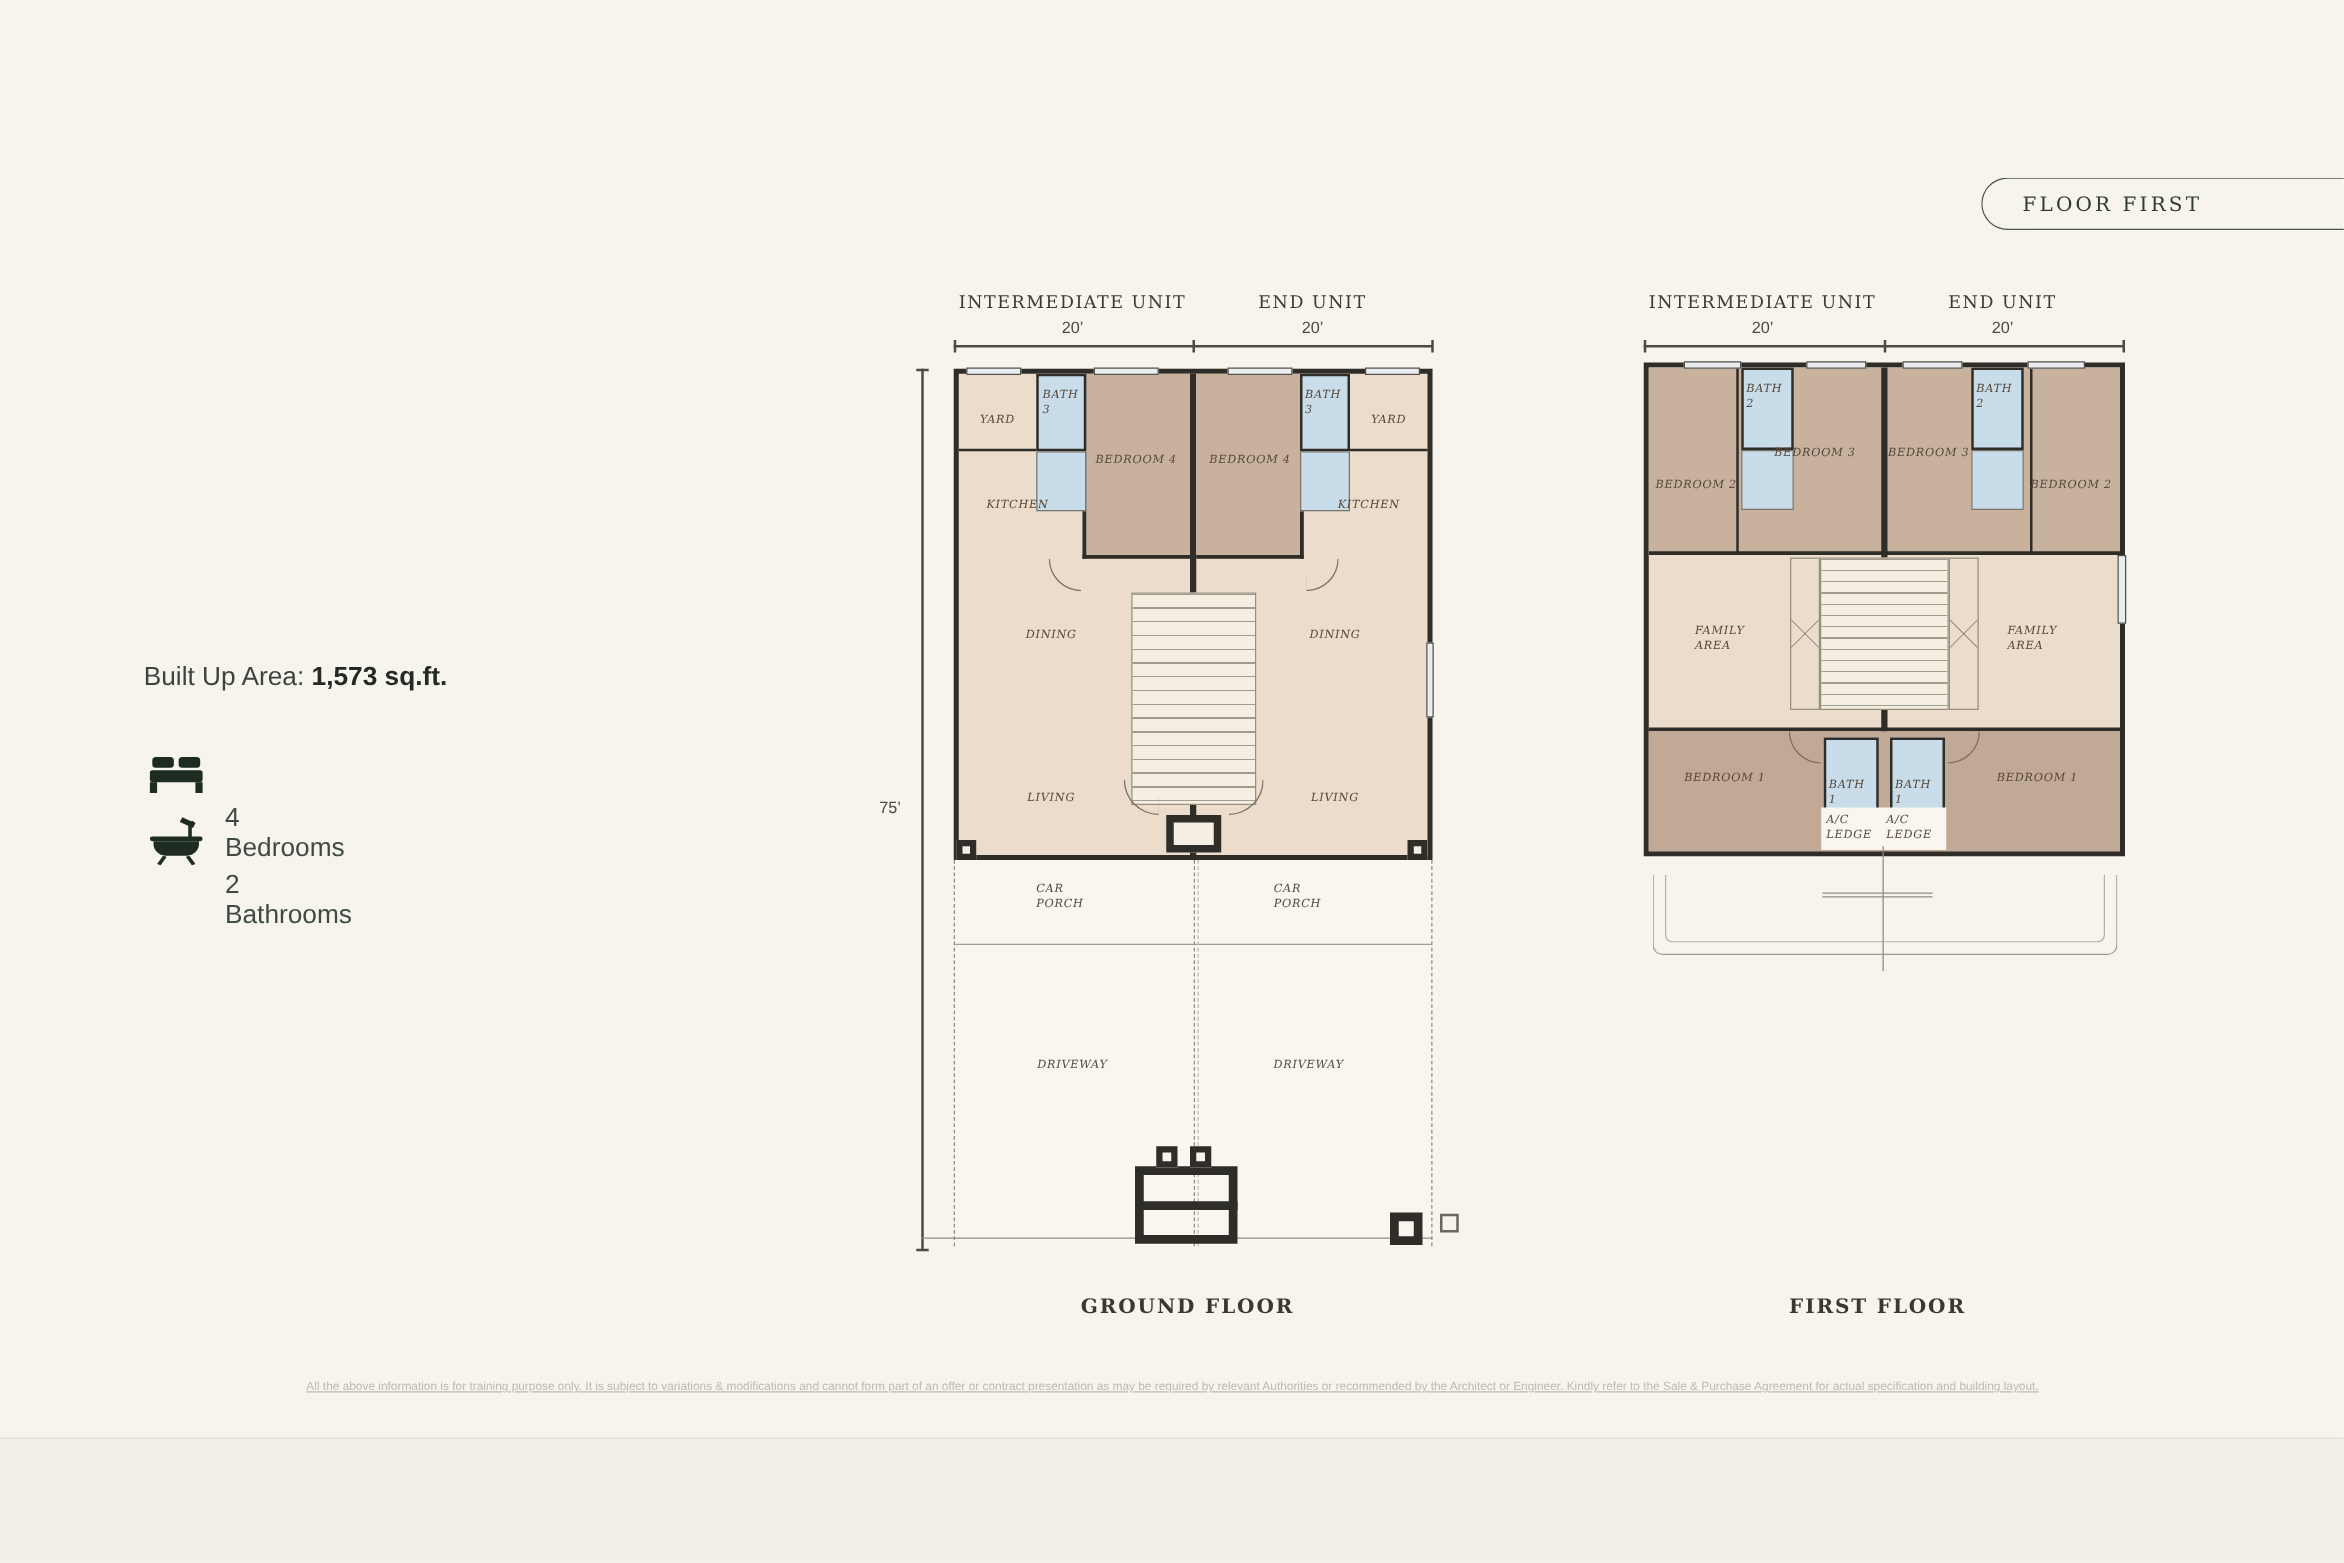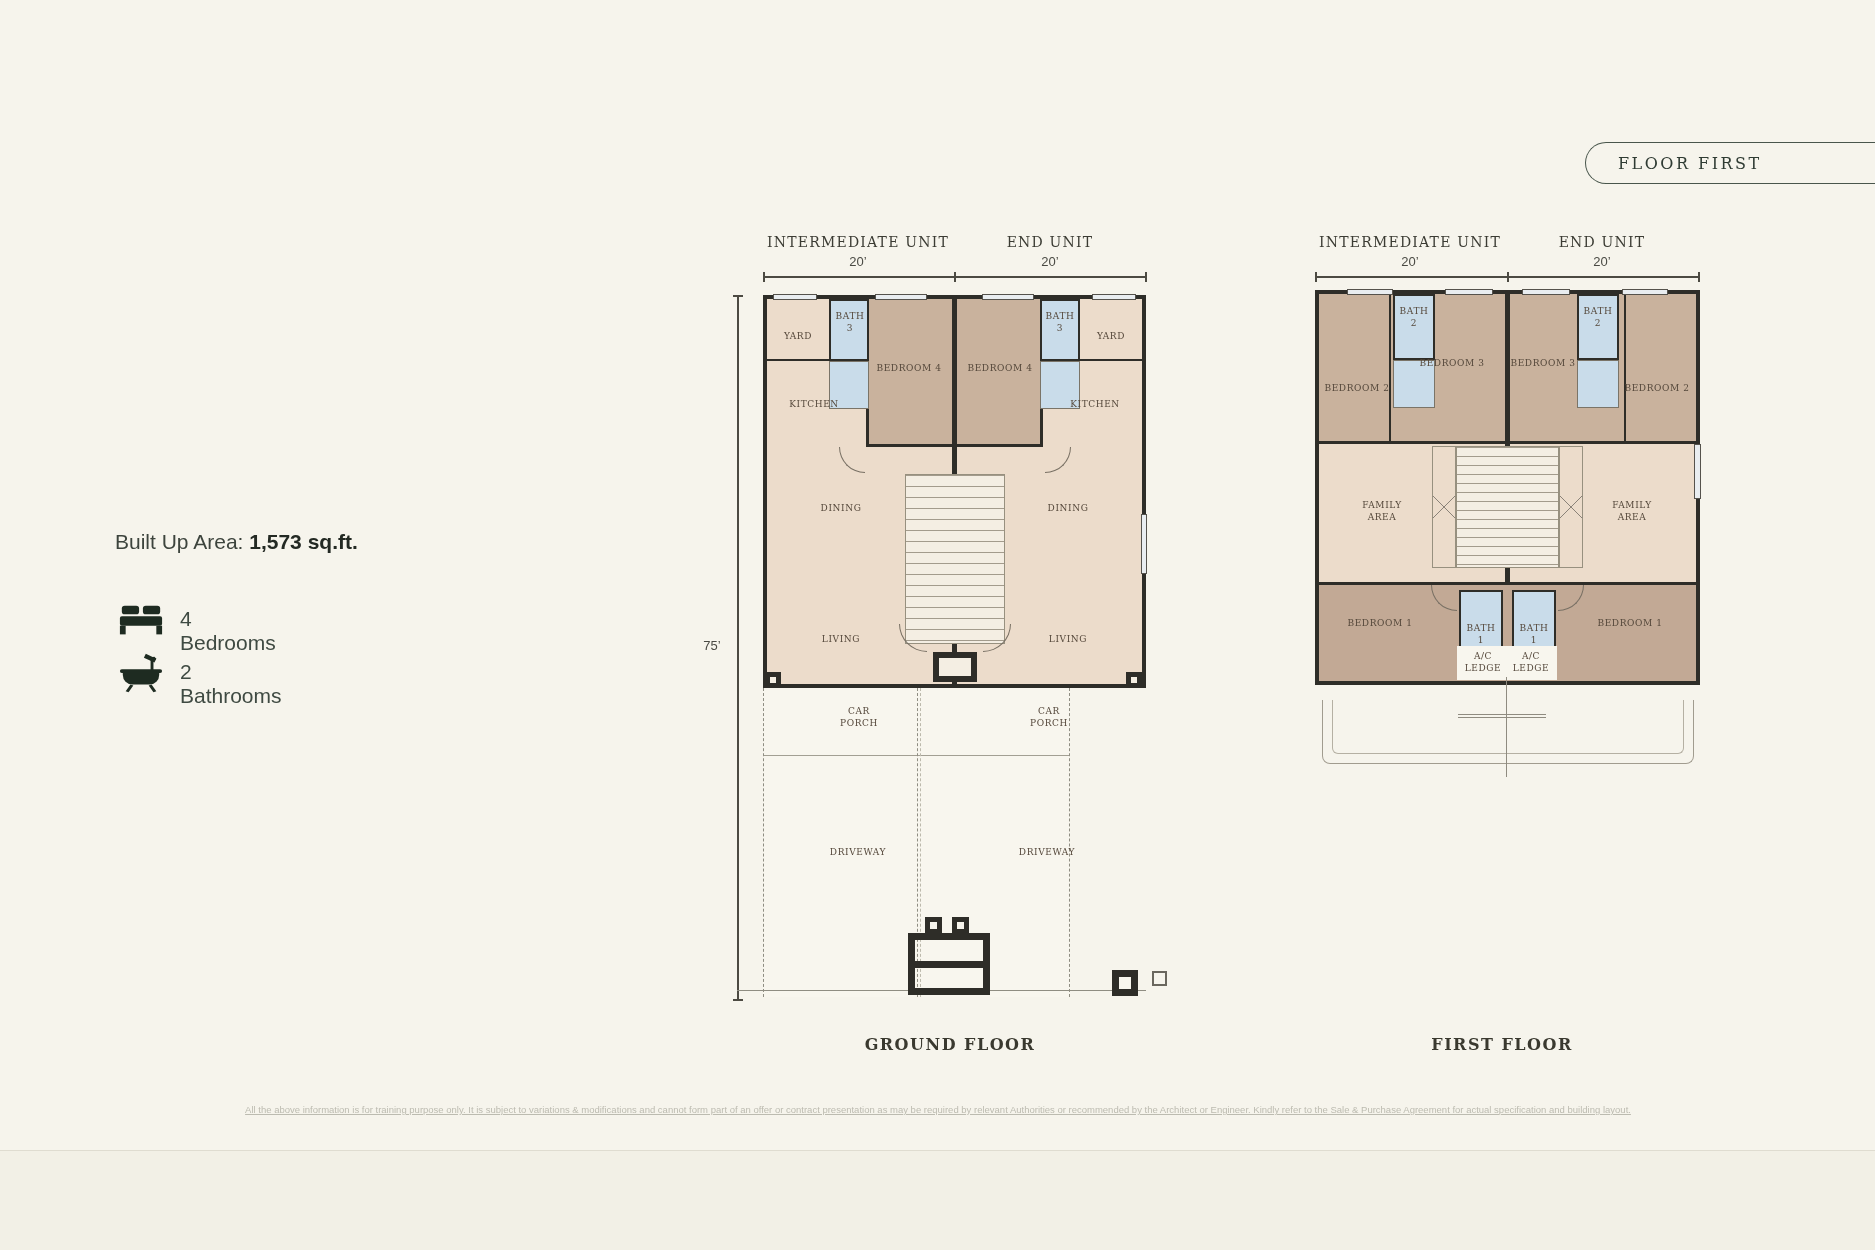--- a/index.html
+++ b/index.html
@@ -5,37 +5,37 @@
   html,body{margin:0;padding:0;}
   .page{position:relative;width:1875px;height:1250px;background:#f6f4ec;overflow:hidden;
         font-family:"Liberation Sans",sans-serif;}
   .abs{position:absolute;}
 
   
   .title{font-family:"DejaVu Serif",serif;font-weight:600;font-size:56px;line-height:75px;
          color:#1f3026;letter-spacing:.5px;}
   .builtup{font-size:21px;color:#3d443d;}
   .builtup b{color:#232923;}
-  .feature-label{font-size:21px;color:#3f4a42;}
+  .feature-label{font-size:21px;color:#3f4a42;margin-top:36px;}
   .desc{font-size:21px;line-height:1.48;color:#4b564e;width:360px;}
 
   
   .badge{width:300px;height:42px;border:1.6px solid #49564c;border-right:none;
          border-radius:22px 0 0 22px;line-height:42px;padding-left:32px;box-sizing:border-box;
          font-family:"DejaVu Serif",serif;font-size:16px;letter-spacing:2.5px;color:#2f3b33;}
 
   
   .dim-label{font-family:"DejaVu Serif",serif;font-size:14px;letter-spacing:1.2px;color:#3b3b33;
              transform:translateX(-50%);white-space:nowrap;}
   .dim-num{font-size:13px;color:#4a4a44;transform:translateX(-50%);}
   .dim-line{background:#4c4a42;}
   .caption{font-family:"DejaVu Serif",serif;font-weight:600;font-size:16px;letter-spacing:1.5px;
            color:#3a392f;transform:translateX(-50%);white-space:nowrap;}
   .room-label{font-family:"DejaVu Serif",serif;font-size:9px;letter-spacing:.6px;color:#55483b;
-              text-align:center;line-height:1.3;transform:translate(-50%,-50%);white-space:nowrap;}
+              line-height:1.3;transform:translate(-50%,-50%);white-space:nowrap;font-style:italic;}
   .room-label.wrap{white-space:normal;}
   .building{border:4px solid #2e2d28;box-sizing:border-box;background:#ecdccb;}
   .wall{background:#2e2d28;}
   .blue{background:#c9dcea;border:2px solid #2e2d28;box-sizing:border-box;}
   .blue.lite{border:1px solid #7a7468;}
   .brown{background:#c9b29d;box-sizing:border-box;}
   .win{background:#e9edf0;border:1px solid #55524c;box-sizing:border-box;}
   .stairs{background:#f4eee3;border:1px solid #97907f;box-sizing:border-box;
           background-image:repeating-linear-gradient(to bottom,#a39b8c 0 1px,transparent 1px 11px);}
   .rail{border:1px solid #97907f;box-sizing:border-box;
@@ -140,21 +140,21 @@
     <span class="abs room-label" style="left:74px;top:210px;">DINING</span>
     <span class="abs room-label" style="left:74px;top:341px;">LIVING</span>
     <span class="abs room-label" style="left:344px;top:38px;">YARD</span>
     <span class="abs room-label wrap" style="left:293px;top:24px;width:32px;">BATH 3</span>
     <span class="abs room-label" style="left:233px;top:70px;">BEDROOM 4</span>
     <span class="abs room-label" style="left:328px;top:106px;">KITCHEN</span>
     <span class="abs room-label" style="left:301px;top:210px;">DINING</span>
     <span class="abs room-label" style="left:301px;top:341px;">LIVING</span>
   </div>
 
-  <div class="abs" style="left:763px;top:688px;width:307px;height:309px;background:#f8f6ee;border-left:1px dashed #8f8d82;border-right:1px dashed #8f8d82;box-sizing:border-box;">
+  <div class="abs" style="left:763px;top:688px;width:383px;height:309px;background:#f8f6ee;border-left:1px dashed #8f8d82;border-right:1px dashed #8f8d82;box-sizing:border-box;">
     <div class="abs" style="left:0;top:67px;width:100%;height:1px;background:#a29f93;"></div>
     <div class="abs" style="left:50%;top:0;width:0;height:100%;border-left:1px dashed #8f8d82;"></div>
     <div class="abs" style="left:calc(50% + 3px);top:0;width:0;height:100%;border-left:1px dashed #bcb9ac;"></div>
     <span class="abs room-label wrap" style="left:95px;top:30px;width:60px;">CAR PORCH</span>
     <span class="abs room-label wrap" style="left:285px;top:30px;width:60px;">CAR PORCH</span>
     <span class="abs room-label" style="left:94px;top:165px;">DRIVEWAY</span>
     <span class="abs room-label" style="left:283px;top:165px;">DRIVEWAY</span>
   </div>
 
   <div class="abs" style="left:737px;top:990px;width:409px;height:1px;background:#8f8d82;"></div>

